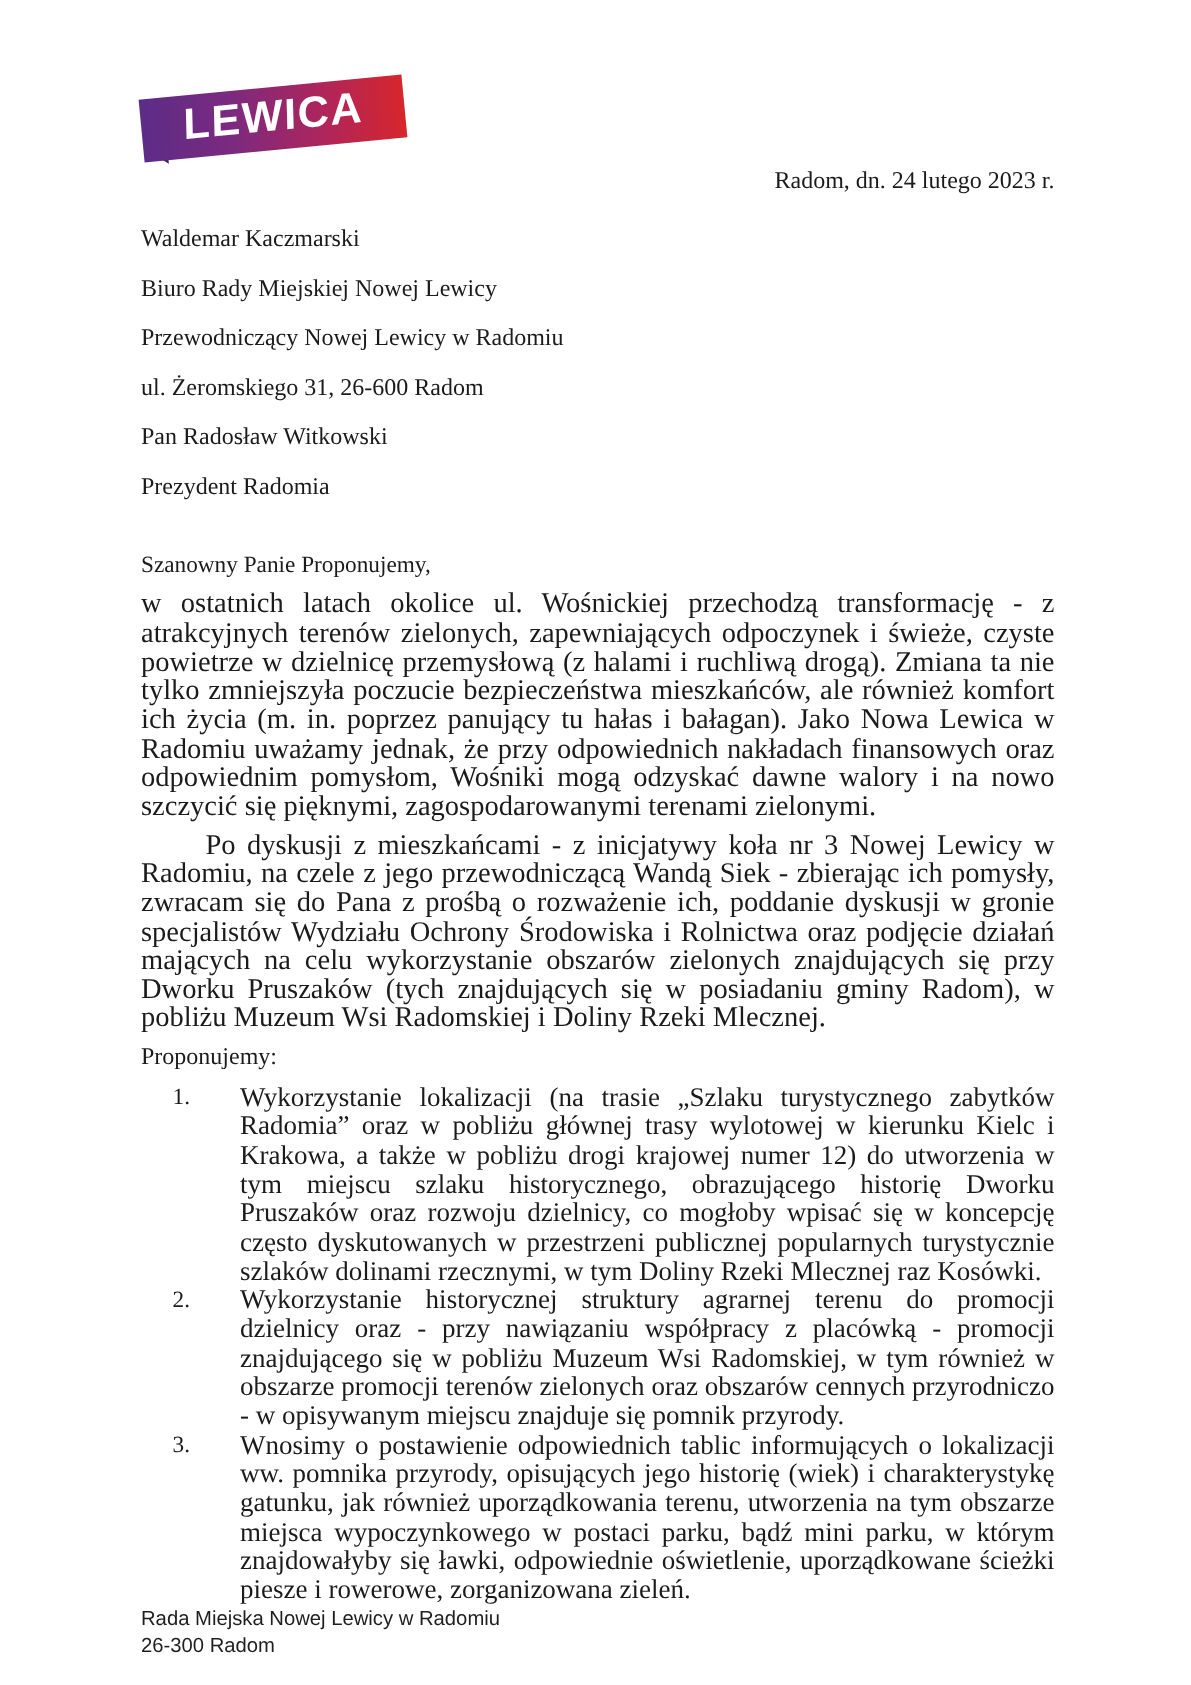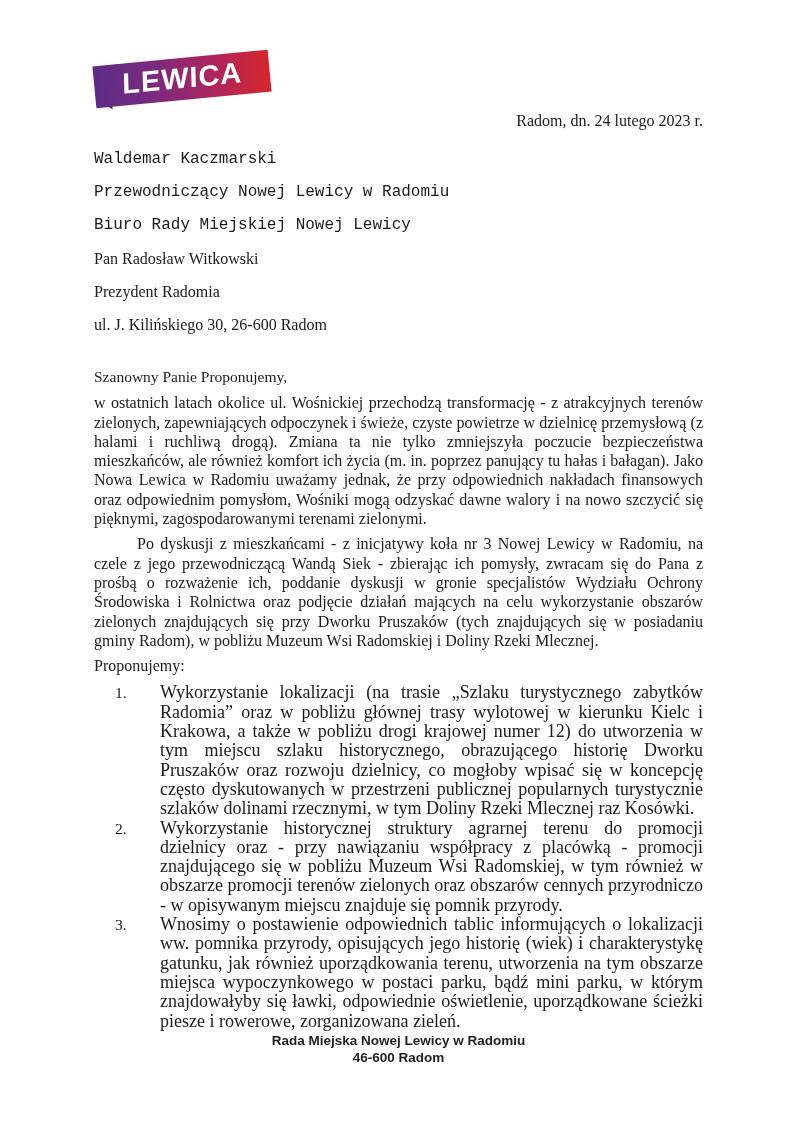--- a/index.html
+++ b/index.html
@@ -58,31 +58,31 @@
     box-sizing: border-box;
   }
   p { margin: 0; }
   .date-line {
     padding-top: 111px;
     text-align: right;
     font-size: 16px;
     line-height: 20px;
   }
   .sender { margin-top: 12px; }
-  .sender p { font-size: 16px; line-height: 33px; font-family: Liberation Mono, monospace; }
+  .sender p { font-size: 16px; line-height: 33px; }
   .recipient { margin-top: 0; }
   .recipient p { font-size: 16px; line-height: 33px; }
   .salutation {
     margin-top: 26px;
     font-size: 15.5px;
     line-height: 19.3px;
   }
   .para {
     margin-top: 7px;
-    font-size: 16px;
+    font-size: 19px;
     line-height: 19.3px;
     text-align: justify;
   }
   .para.indent { margin-top: 6px; text-indent: 43px; font-family: Liberation Serif, serif; }
   .proposals-intro {
     margin-top: 6px;
     font-size: 16px;
     line-height: 19.3px;
   }
   .proposal-list { margin-top: 8px; }
@@ -96,24 +96,23 @@
     line-height: 19.3px;
   }
   .proposal-text {
     flex: 1;
     font-size: 18px;
     line-height: 19.3px;
     text-align: justify;
   }
   .footer {
     margin-top: 1px;
-    text-align: center;
+    text-align: left;
     font-family: "Liberation Sans", "DejaVu Sans", sans-serif;
     color: #1f1f1f;
-    font-weight: bold;
   }
   .footer p { font-size: 13.5px; line-height: 17.5px; }
 </style>
 </head>
 <body>
 
 <div class="page">
 
   <div class="logo">
     <div class="logo-fold"></div>
@@ -121,28 +120,28 @@
       <span class="logo-text">LEWICA</span>
     </div>
   </div>
 
   <div class="content">
 
     <p class="date-line">Radom, dn. 24 lutego 2023 r.</p>
 
     <div class="sender">
       <p>Waldemar Kaczmarski</p>
+      <p>Biuro Rady Miejskiej Nowej Lewicy</p>
       <p>Przewodniczący Nowej Lewicy w Radomiu</p>
-      <p>Biuro Rady Miejskiej Nowej Lewicy</p>
+      <p>ul. Żeromskiego 31, 26-600 Radom</p>
     </div>
 
     <div class="recipient">
       <p>Pan Radosław Witkowski</p>
       <p>Prezydent Radomia</p>
-      <p>ul. J. Kilińskiego 30, 26-600 Radom</p>
     </div>
 
     <p class="salutation">Szanowny Panie Proponujemy,</p>
 
     <p class="para">w ostatnich latach okolice ul. Wośnickiej przechodzą transformację - z atrakcyjnych terenów zielonych, zapewniających odpoczynek i świeże, czyste powietrze w dzielnicę przemysłową (z halami i ruchliwą drogą). Zmiana ta nie tylko zmniejszyła poczucie bezpieczeństwa mieszkańców, ale również komfort ich życia (m. in. poprzez panujący tu hałas i bałagan). Jako Nowa Lewica w Radomiu uważamy jednak, że przy odpowiednich nakładach finansowych oraz odpowiednim pomysłom, Wośniki mogą odzyskać dawne walory i na nowo szczycić się pięknymi, zagospodarowanymi terenami zielonymi.</p>
 
     <p class="para indent">Po dyskusji z mieszkańcami - z inicjatywy koła nr 3 Nowej Lewicy w Radomiu, na czele z jego przewodniczącą Wandą Siek - zbierając ich pomysły, zwracam się do Pana z prośbą o rozważenie ich, poddanie dyskusji w gronie specjalistów Wydziału Ochrony Środowiska i Rolnictwa oraz podjęcie działań mających na celu wykorzystanie obszarów zielonych znajdujących się przy Dworku Pruszaków (tych znajdujących się w posiadaniu gminy Radom), w pobliżu Muzeum Wsi Radomskiej i Doliny Rzeki Mlecznej.</p>
 
     <p class="proposals-intro">Proponujemy:</p>
 
@@ -156,17 +155,17 @@
         <span class="proposal-text">Wykorzystanie historycznej struktury agrarnej terenu do promocji dzielnicy oraz - przy nawiązaniu współpracy z placówką - promocji znajdującego się w pobliżu Muzeum Wsi Radomskiej, w tym również w obszarze promocji terenów zielonych oraz obszarów cennych przyrodniczo - w opisywanym miejscu znajduje się pomnik przyrody.</span>
       </div>
       <div class="proposal-item">
         <span class="proposal-num">3.</span>
         <span class="proposal-text">Wnosimy o postawienie odpowiednich tablic informujących o lokalizacji ww. pomnika przyrody, opisujących jego historię (wiek) i charakterystykę gatunku, jak również uporządkowania terenu, utworzenia na tym obszarze miejsca wypoczynkowego w postaci parku, bądź mini parku, w którym znajdowałyby się ławki, odpowiednie oświetlenie, uporządkowane ścieżki piesze i rowerowe, zorganizowana zieleń.</span>
       </div>
     </div>
 
     <div class="footer">
       <p>Rada Miejska Nowej Lewicy w Radomiu</p>
-      <p>46-600 Radom</p>
+      <p>26-300 Radom</p>
     </div>
 
   </div>
 </div>
 
 </body></html>

